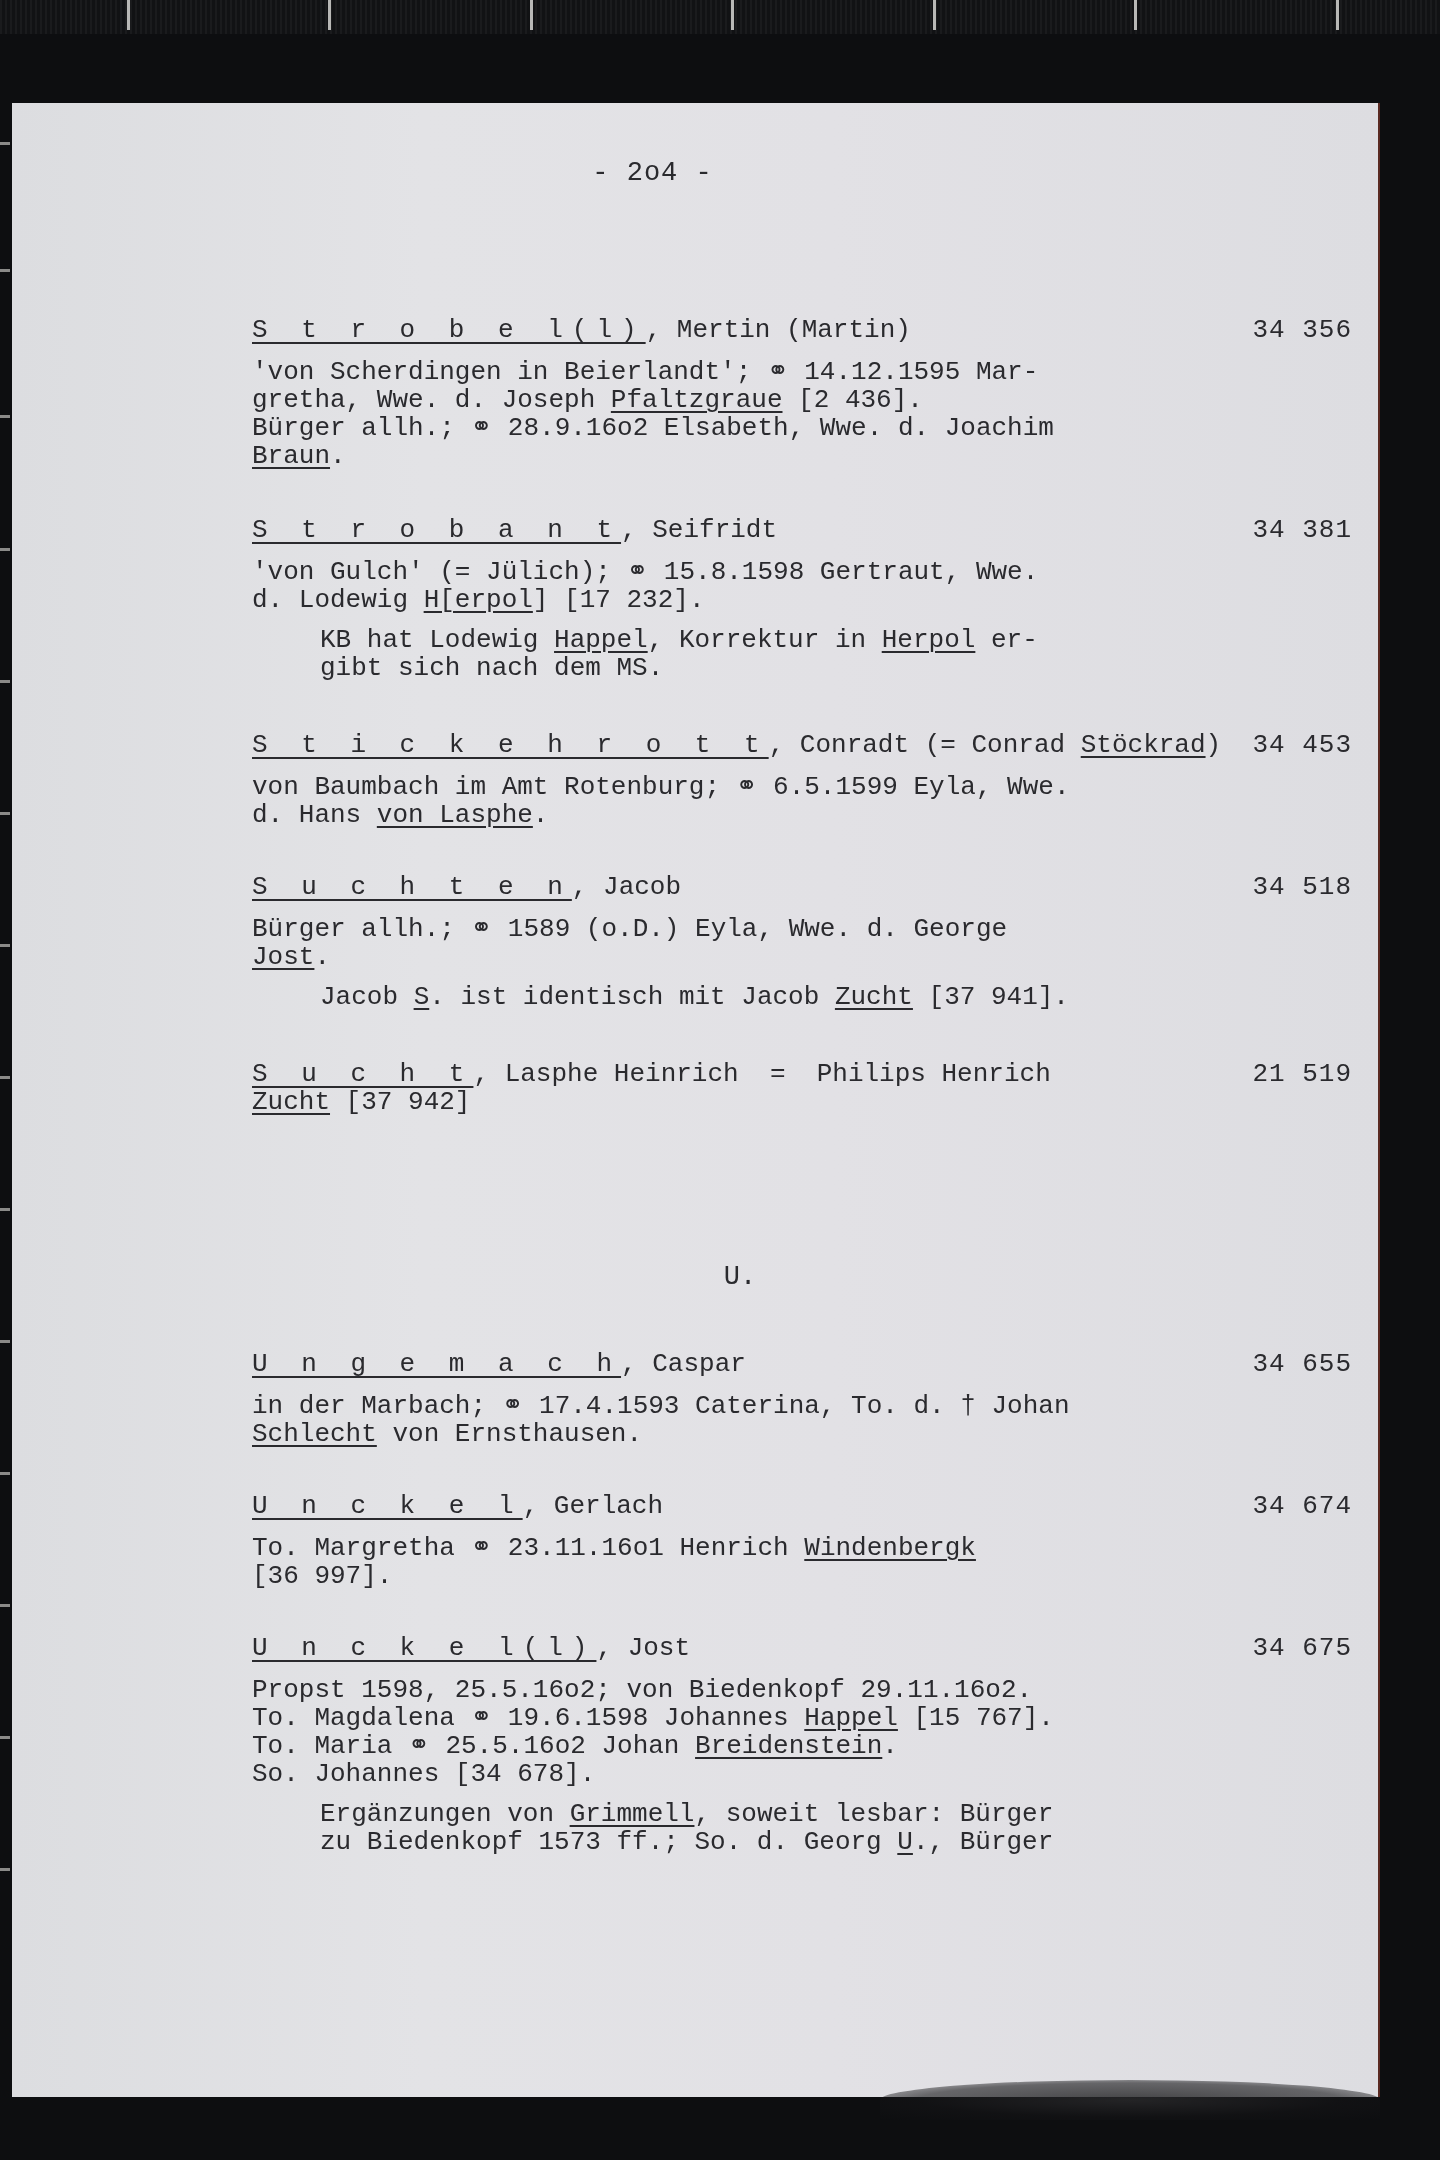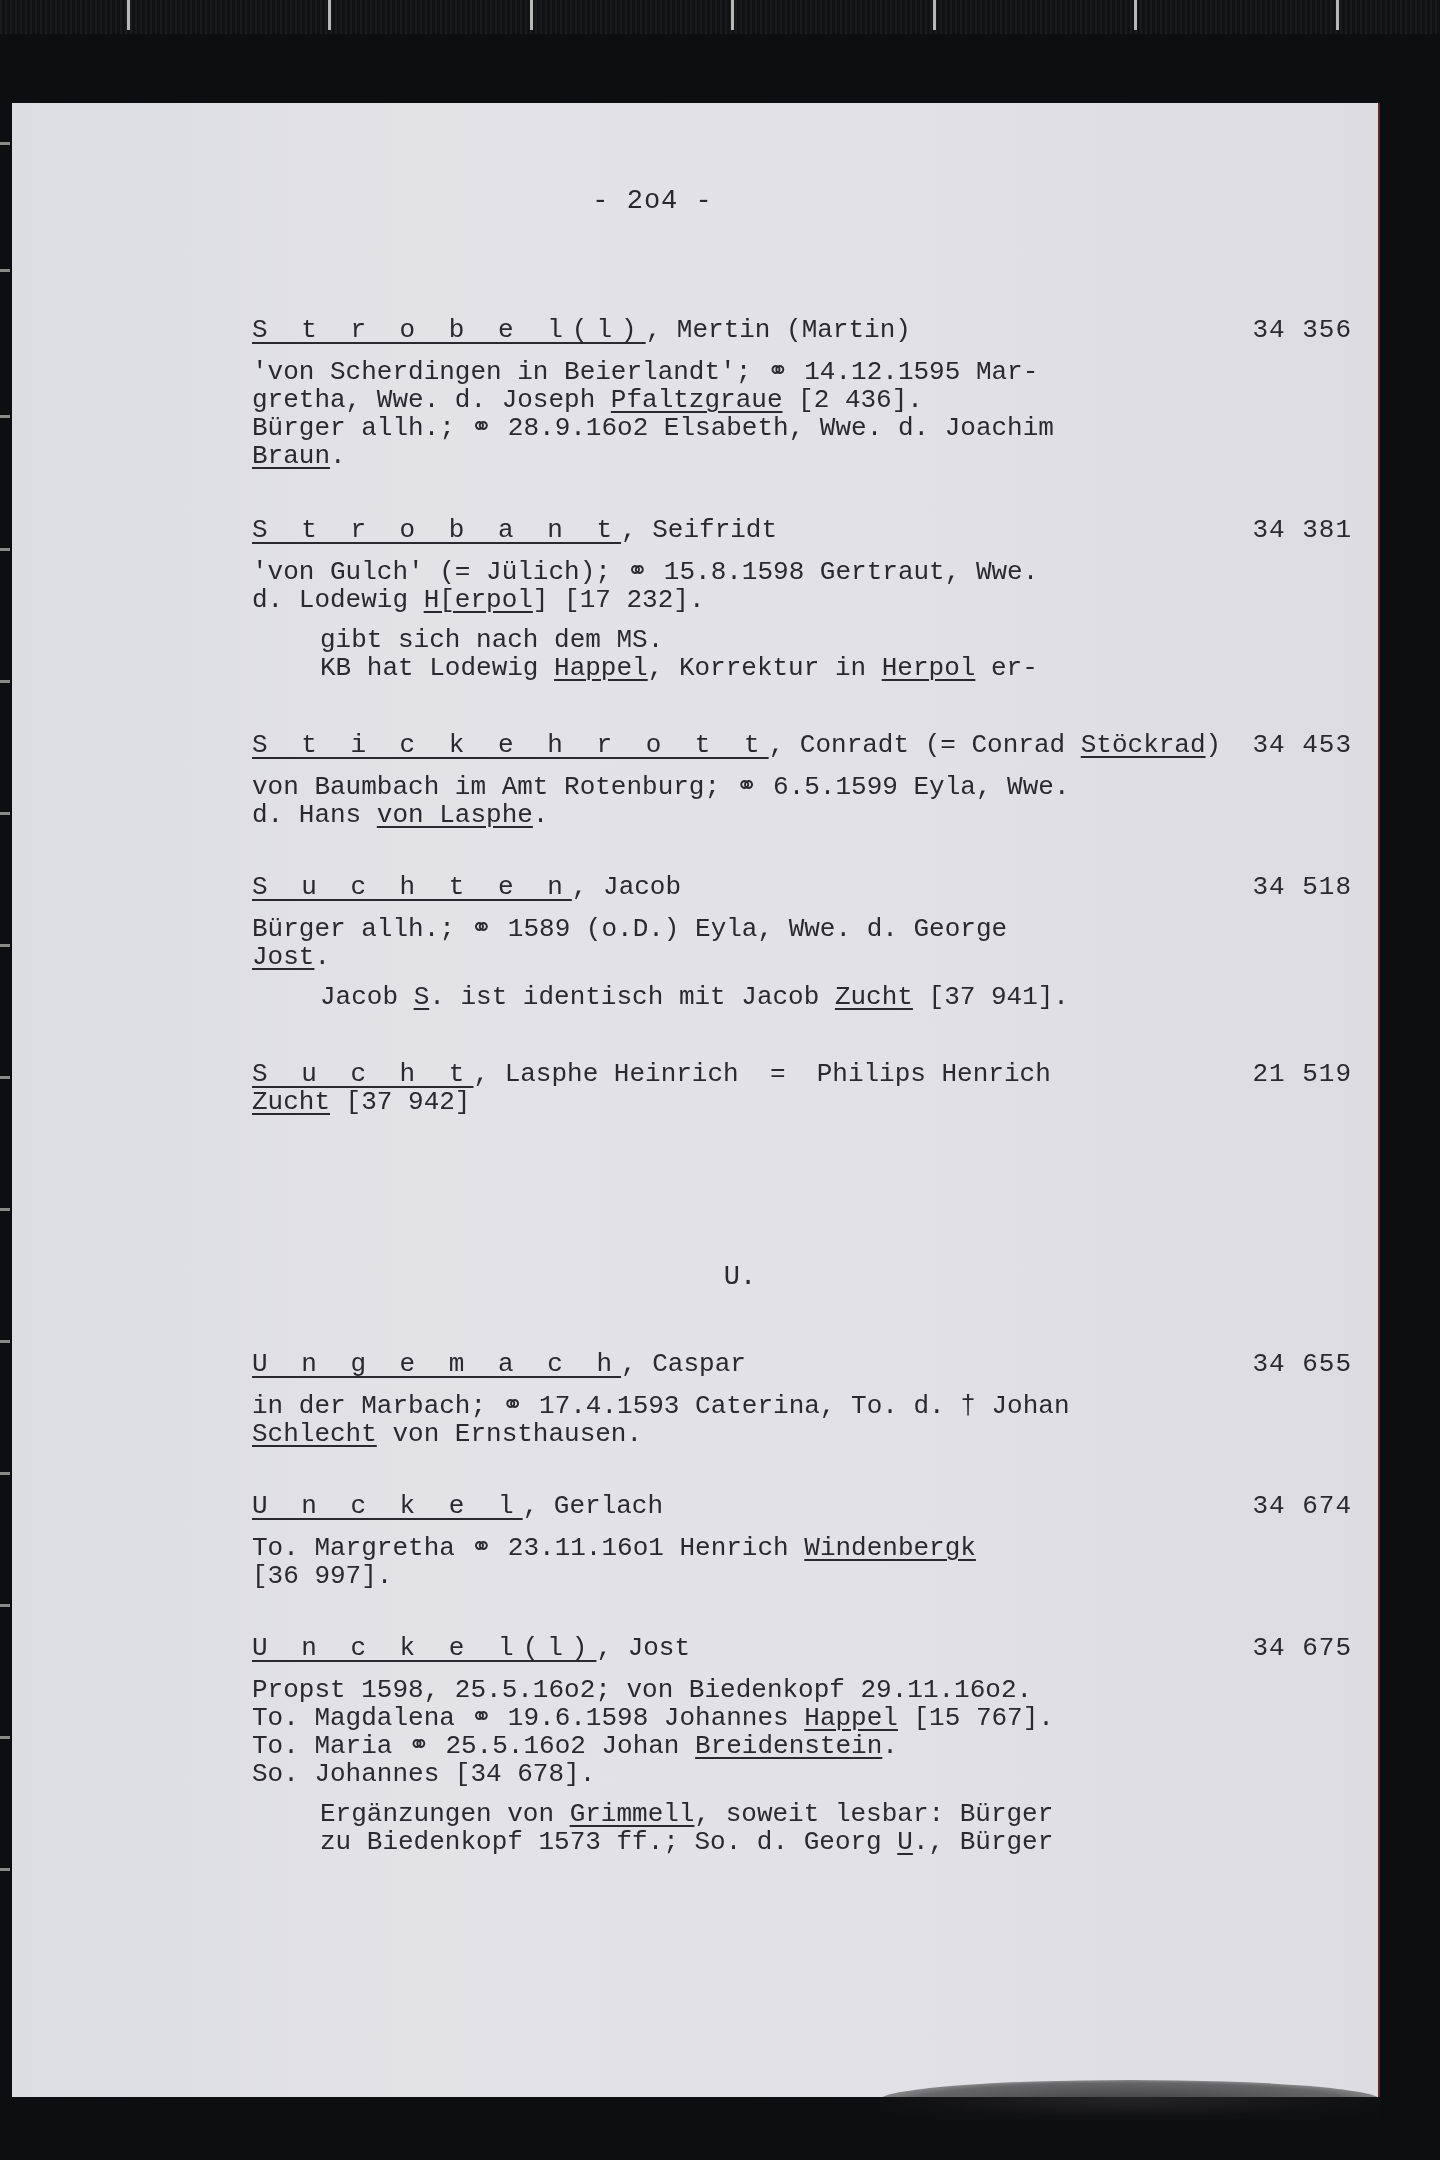--- a/index.html
+++ b/index.html
@@ -24,21 +24,21 @@
       background: linear-gradient(90deg, #dcdde0 0%, #e3e3e6 30%, #e2e1e5 60%, #dddde1 100%);
       box-shadow: inset -2px 0 0 #5a2a22;
     }
     .bottom-shadow {
       position: absolute; left: 880px; top: 2080px; width: 500px; height: 40px;
       background: radial-gradient(ellipse at center, rgba(40,40,42,0.85) 0%, rgba(20,20,22,0.6) 60%, rgba(13,14,16,0) 100%);
       border-radius: 50% 50% 0 0;
     }
     .page-number {
       position: absolute; top: 158px; left: 0; width: 1305px; text-align: center;
-      font-size: 27px; letter-spacing: 1px; margin-top: 28px;
+      font-size: 27px; letter-spacing: 1px;
     }
     .entry { position: absolute; left: 252px; width: 1100px; font-size: 26px; line-height: 28px; }
     .entry-head { position: relative; height: 36px; white-space: pre; }
     .surname {
       letter-spacing: 9px; text-decoration: underline; text-decoration-thickness: 2px;
       text-underline-offset: 5px;
     }
     .given { }
     .ref-num { position: absolute; right: 0; top: 0; letter-spacing: 1px; }
     .line { white-space: pre; display: block; }
@@ -90,22 +90,22 @@
   </div>
 </div>
 
 <div class="entry" style="top:516px">
   <div class="entry-head"><span class="surname">S t r o b a n t</span><span class="given">, Seifridt</span><span class="ref-num">34 381</span></div>
   <div class="body">
     <span class="line">'von Gulch' (= Jülich); ⚭ 15.8.1598 Gertraut, Wwe.</span>
     <span class="line"><span>d. Lodewig <span class="u">H[erpol</span>] [17 232].</span></span>
   </div>
   <div class="note">
+    <span class="line"><span>KB hat Lodewig <span class="u">Happel</span>, Korrektur in <span class="u">Herpol</span> er-</span></span>
     <span class="line">gibt sich nach dem MS.</span>
-    <span class="line"><span>KB hat Lodewig <span class="u">Happel</span>, Korrektur in <span class="u">Herpol</span> er-</span></span>
   </div>
 </div>
 
 <div class="entry" style="top:731px">
   <div class="entry-head"><span class="surname">S t i c k e h r o t t</span><span class="given"><span>, Conradt (= Conrad <span class="u">Stöckrad</span>)</span></span><span class="ref-num">34 453</span></div>
   <div class="body">
     <span class="line">von Baumbach im Amt Rotenburg; ⚭ 6.5.1599 Eyla, Wwe.</span>
     <span class="line"><span>d. Hans <span class="u">von Lasphe</span>.</span></span>
   </div>
 </div>

